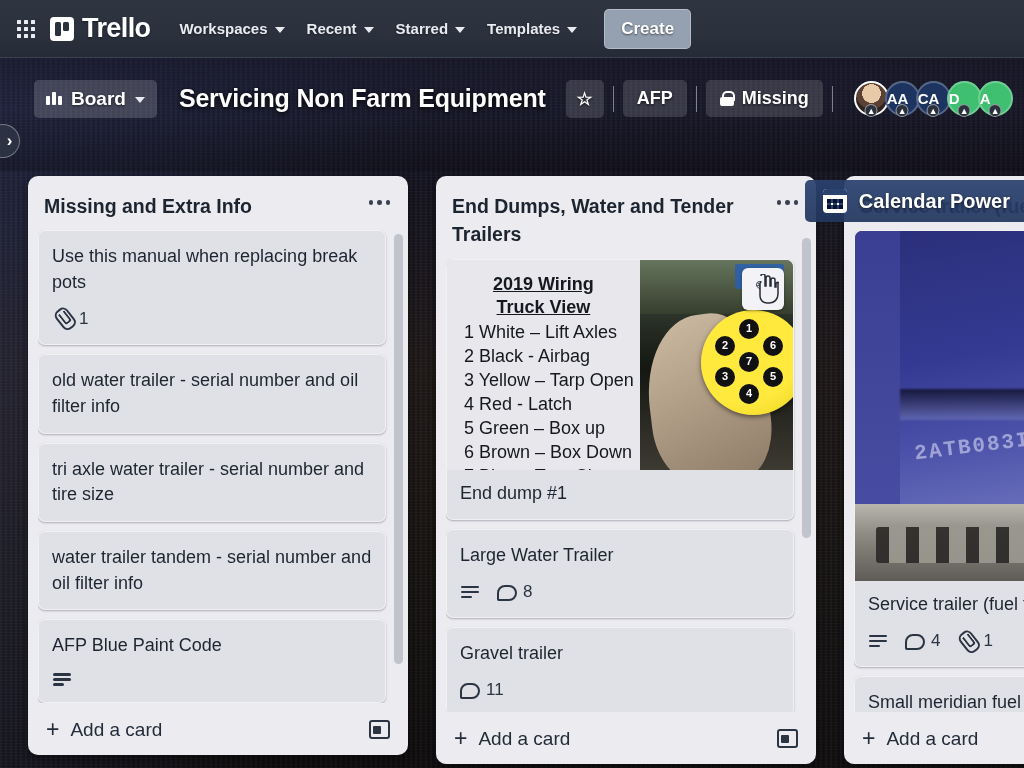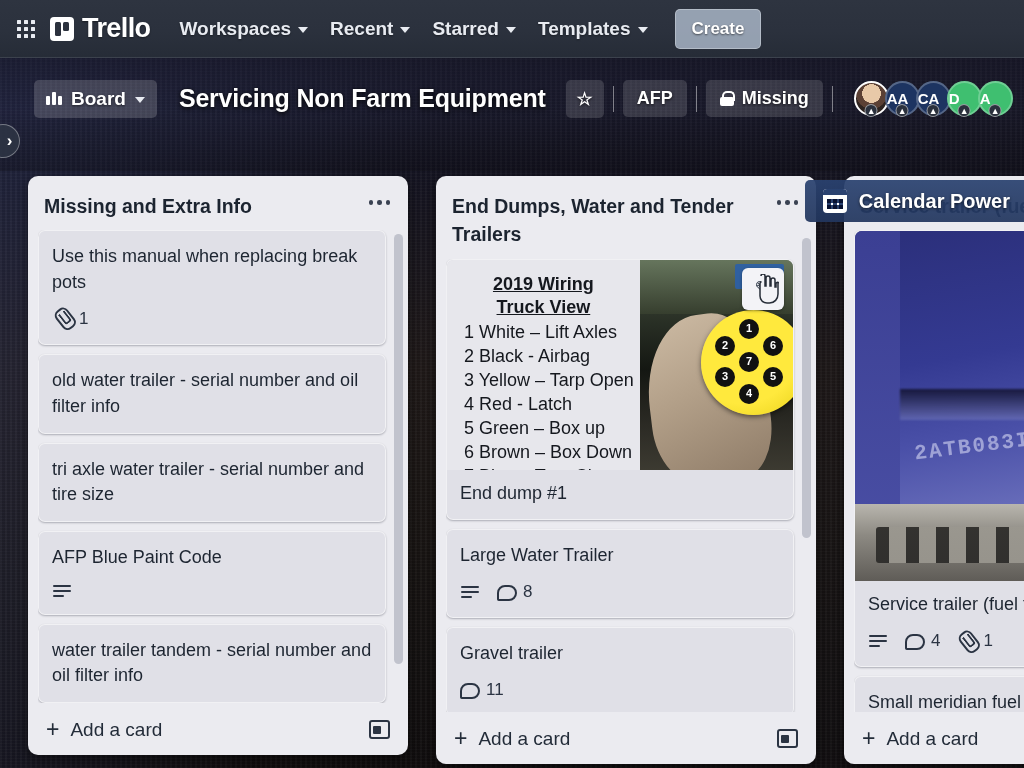--- a/index.html
+++ b/index.html
@@ -66,21 +66,21 @@
   }
   .brand-mark::before { left:5px; top:5px; width:6px; height:14px; }
   .brand-mark::after  { left:13px; top:5px; width:6px; height:9px; }
   .brand-name {
     color:#fff; font-size:27px; font-weight:bold; letter-spacing:-.6px;
     text-shadow: 0 1px 2px rgba(0,0,0,.45);
   }
 
   .nav-item {
     display:flex; align-items:center; gap:7px;
-    color:#e8ebf1; font-size:19px; font-weight:bold;
+    color:#e8ebf1; font-size:15px; font-weight:bold;
     padding: 7px 11px; border-radius:4px; white-space:nowrap;
     text-shadow: 0 1px 2px rgba(0,0,0,.4);
   }
   .chev { width:0; height:0; border-left:5.5px solid transparent; border-right:5.5px solid transparent; border-top:6.5px solid #e8ebf1; margin-top:2px;}
 
   #create-btn {
     margin-left: 16px;
     background: rgba(190,204,222,.72);
     border:1px solid rgba(255,255,255,.30);
     border-radius:5px;
@@ -544,30 +544,30 @@
 
         <div class="card">
           <div class="card-title">old water trailer - serial number and oil filter info</div>
         </div>
 
         <div class="card">
           <div class="card-title">tri axle water trailer - serial number and tire size</div>
         </div>
 
         <div class="card">
+          <div class="card-title">water trailer tandem - serial number and oil filter info</div>
+        </div>
+
+        <div class="card">
           <div class="card-title">AFP Blue Paint Code</div>
           <div class="card-badges">
             <span class="badge-item">
               <span class="ico ico-desc"></span>
             </span>
           </div>
-        </div>
-
-        <div class="card">
-          <div class="card-title">water trailer tandem - serial number and oil filter info</div>
         </div>
       </div>
 
       <div class="list-scrollbar" style="top:58px; height:430px;"></div>
 
       <div class="add-card">
         <span class="add-card-left">
           <span class="plus">+</span>
           <span>Add a card</span>
         </span>

